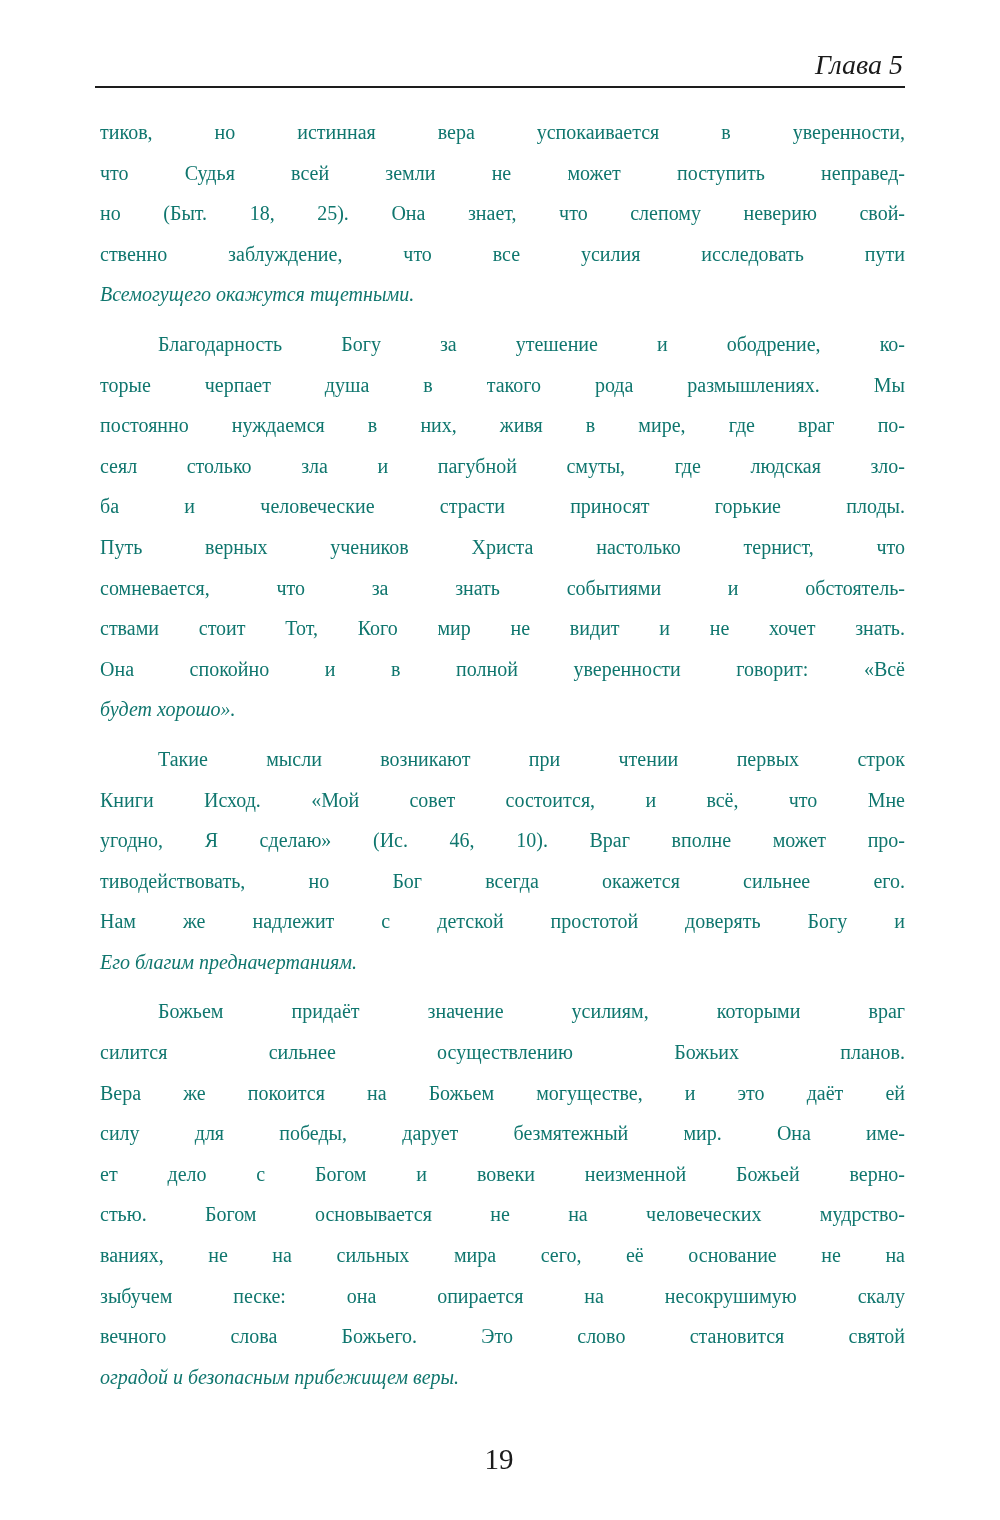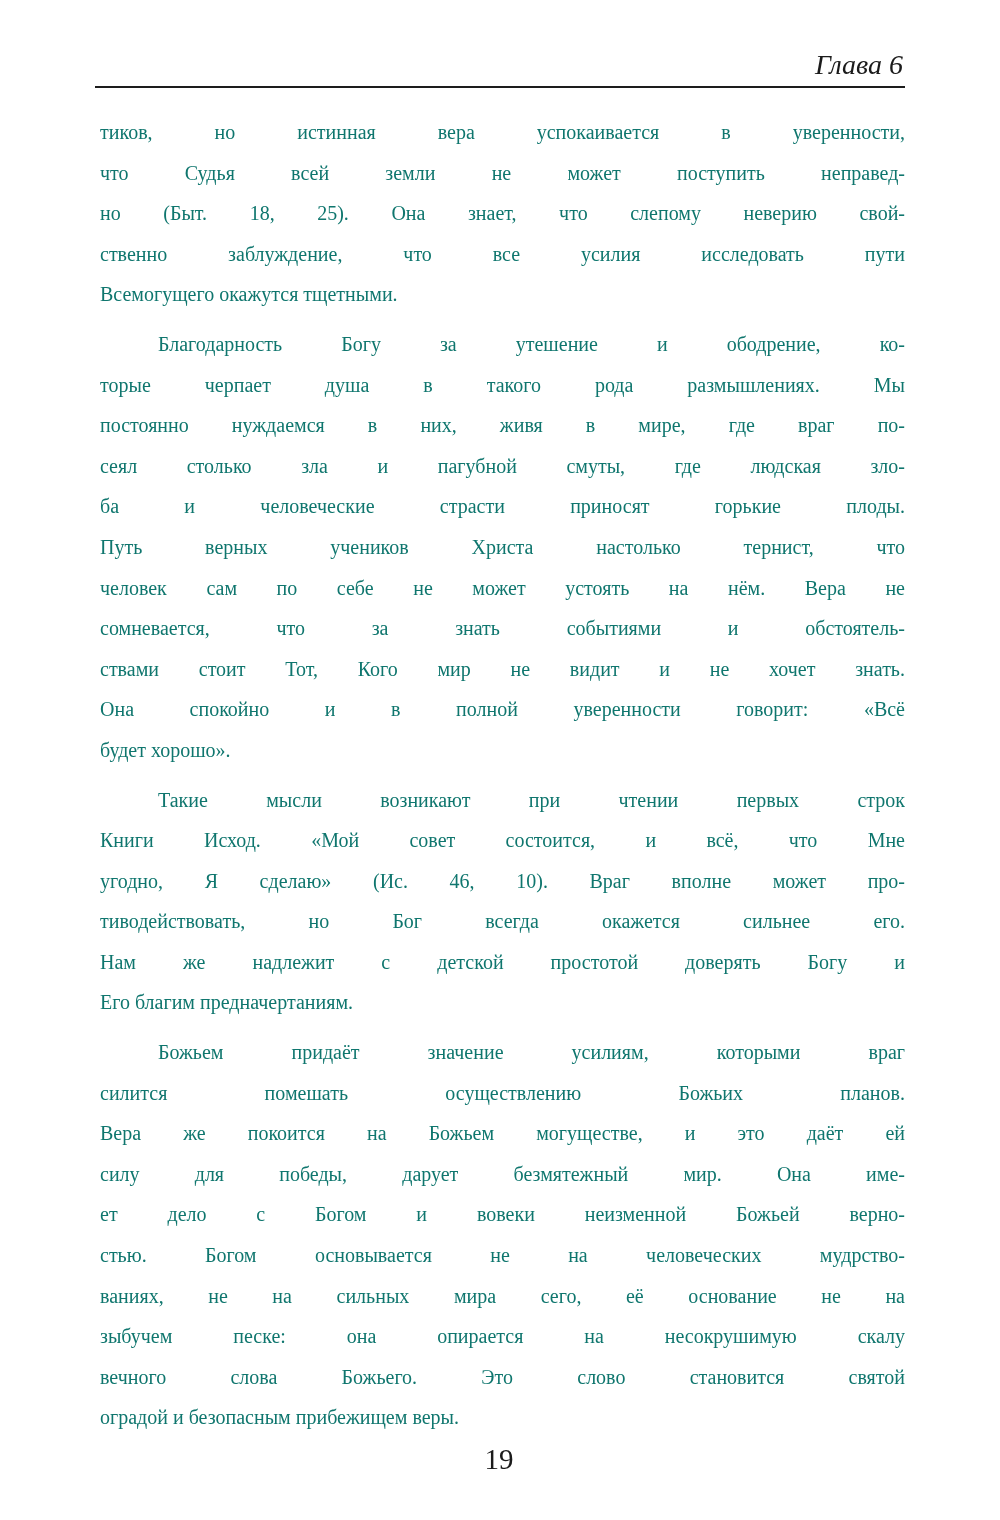--- a/index.html
+++ b/index.html
@@ -49,20 +49,21 @@
     padding: 0;
   }
   .line {
     text-align: justify;
     text-align-last: justify;
     text-justify: inter-word;
     white-space: normal;
   }
   .line.last {
     text-align-last: left;
+    font-style: italic;
   }
   .para.indent .line.first {
     text-indent: 58px;
     margin-top: 9px;
   }
   .page-number {
     position: absolute;
     top: 1441px;
     left: 95px;
     width: 808px;
@@ -71,57 +72,56 @@
     line-height: 36px;
     color: #1b1b1b;
   }
 </style>
 </head>
 <body>
 
 <div class="page">
 
   <div class="running-header">
-    <span>Глава 6</span>
+    <span>Глава 5</span>
   </div>
 
   <div class="header-rule"></div>
 
   <div class="page-body">
     <div class="para">
         <div class="line first">тиков, но истинная вера успокаивается в уверенности,</div>
         <div class="line">что Судья всей земли не может поступить неправед-</div>
         <div class="line">но (Быт. 18, 25). Она знает, что слепому неверию свой-</div>
         <div class="line">ственно заблуждение, что все усилия исследовать пути</div>
         <div class="line last">Всемогущего окажутся тщетными.</div>
       </div>
     <div class="para indent">
         <div class="line first">Благодарность Богу за утешение и ободрение, ко-</div>
         <div class="line">торые черпает душа в такого рода размышлениях. Мы</div>
         <div class="line">постоянно нуждаемся в них, живя в мире, где враг по-</div>
         <div class="line">сеял столько зла и пагубной смуты, где людская зло-</div>
         <div class="line">ба и человеческие страсти приносят горькие плоды.</div>
         <div class="line">Путь верных учеников Христа настолько тернист, что</div>
-        <div class="line">человек сам по себе не может устоять на нём. Вера не</div>
         <div class="line">сомневается, что за знать событиями и обстоятель-</div>
         <div class="line">ствами стоит Тот, Кого мир не видит и не хочет знать.</div>
         <div class="line">Она спокойно и в полной уверенности говорит: «Всё</div>
         <div class="line last">будет хорошо».</div>
       </div>
     <div class="para indent">
         <div class="line first">Такие мысли возникают при чтении первых строк</div>
         <div class="line">Книги Исход. «Мой совет состоится, и всё, что Мне</div>
         <div class="line">угодно, Я сделаю» (Ис. 46, 10). Враг вполне может про-</div>
         <div class="line">тиводействовать, но Бог всегда окажется сильнее его.</div>
         <div class="line">Нам же надлежит с детской простотой доверять Богу и</div>
         <div class="line last">Его благим предначертаниям.</div>
       </div>
     <div class="para indent">
         <div class="line first">Божьем придаёт значение усилиям, которыми враг</div>
-        <div class="line">силится помешать осуществлению Божьих планов.</div>
+        <div class="line">силится сильнее осуществлению Божьих планов.</div>
         <div class="line">Вера же покоится на Божьем могуществе, и это даёт ей</div>
         <div class="line">силу для победы, дарует безмятежный мир. Она име-</div>
         <div class="line">ет дело с Богом и вовеки неизменной Божьей верно-</div>
         <div class="line">стью. Богом основывается не на человеческих мудрство-</div>
         <div class="line">ваниях, не на сильных мира сего, её основание не на</div>
         <div class="line">зыбучем песке: она опирается на несокрушимую скалу</div>
         <div class="line">вечного слова Божьего. Это слово становится святой</div>
         <div class="line last">оградой и безопасным прибежищем веры.</div>
       </div>
   </div>

